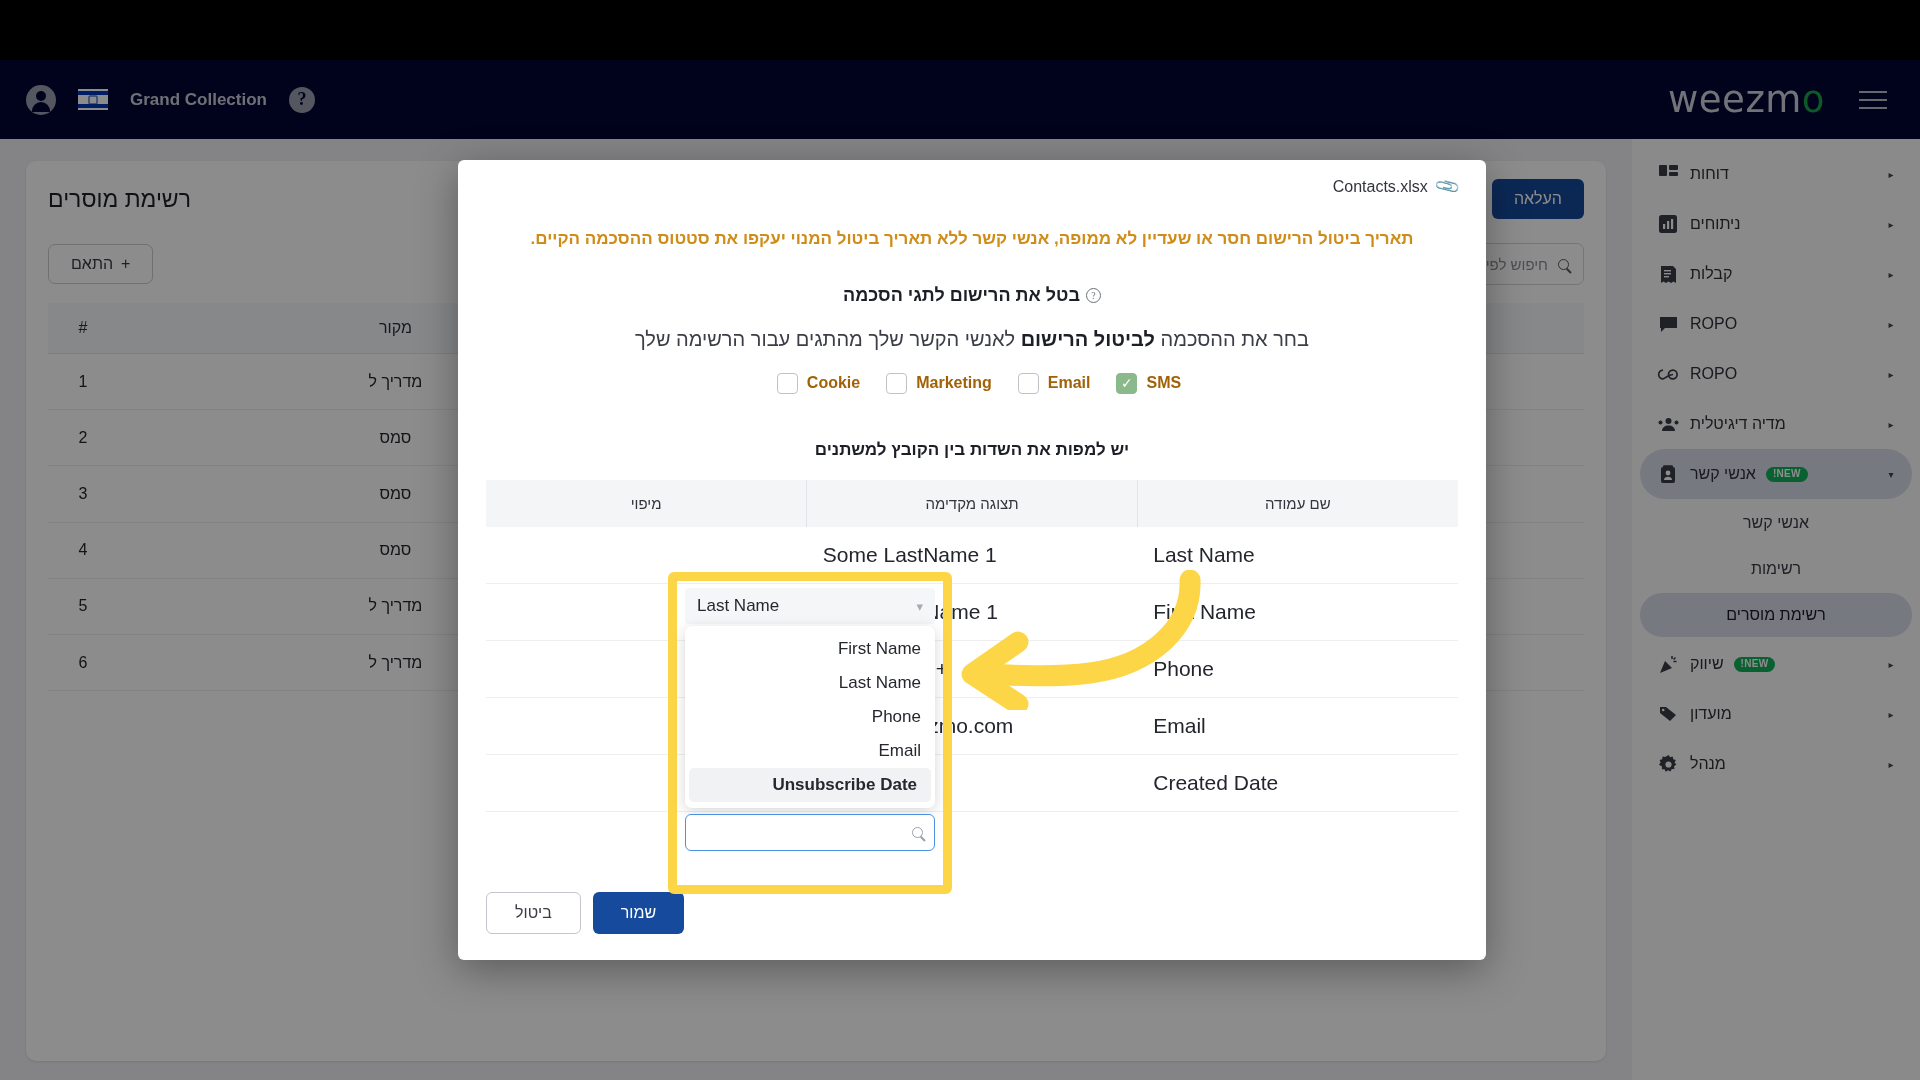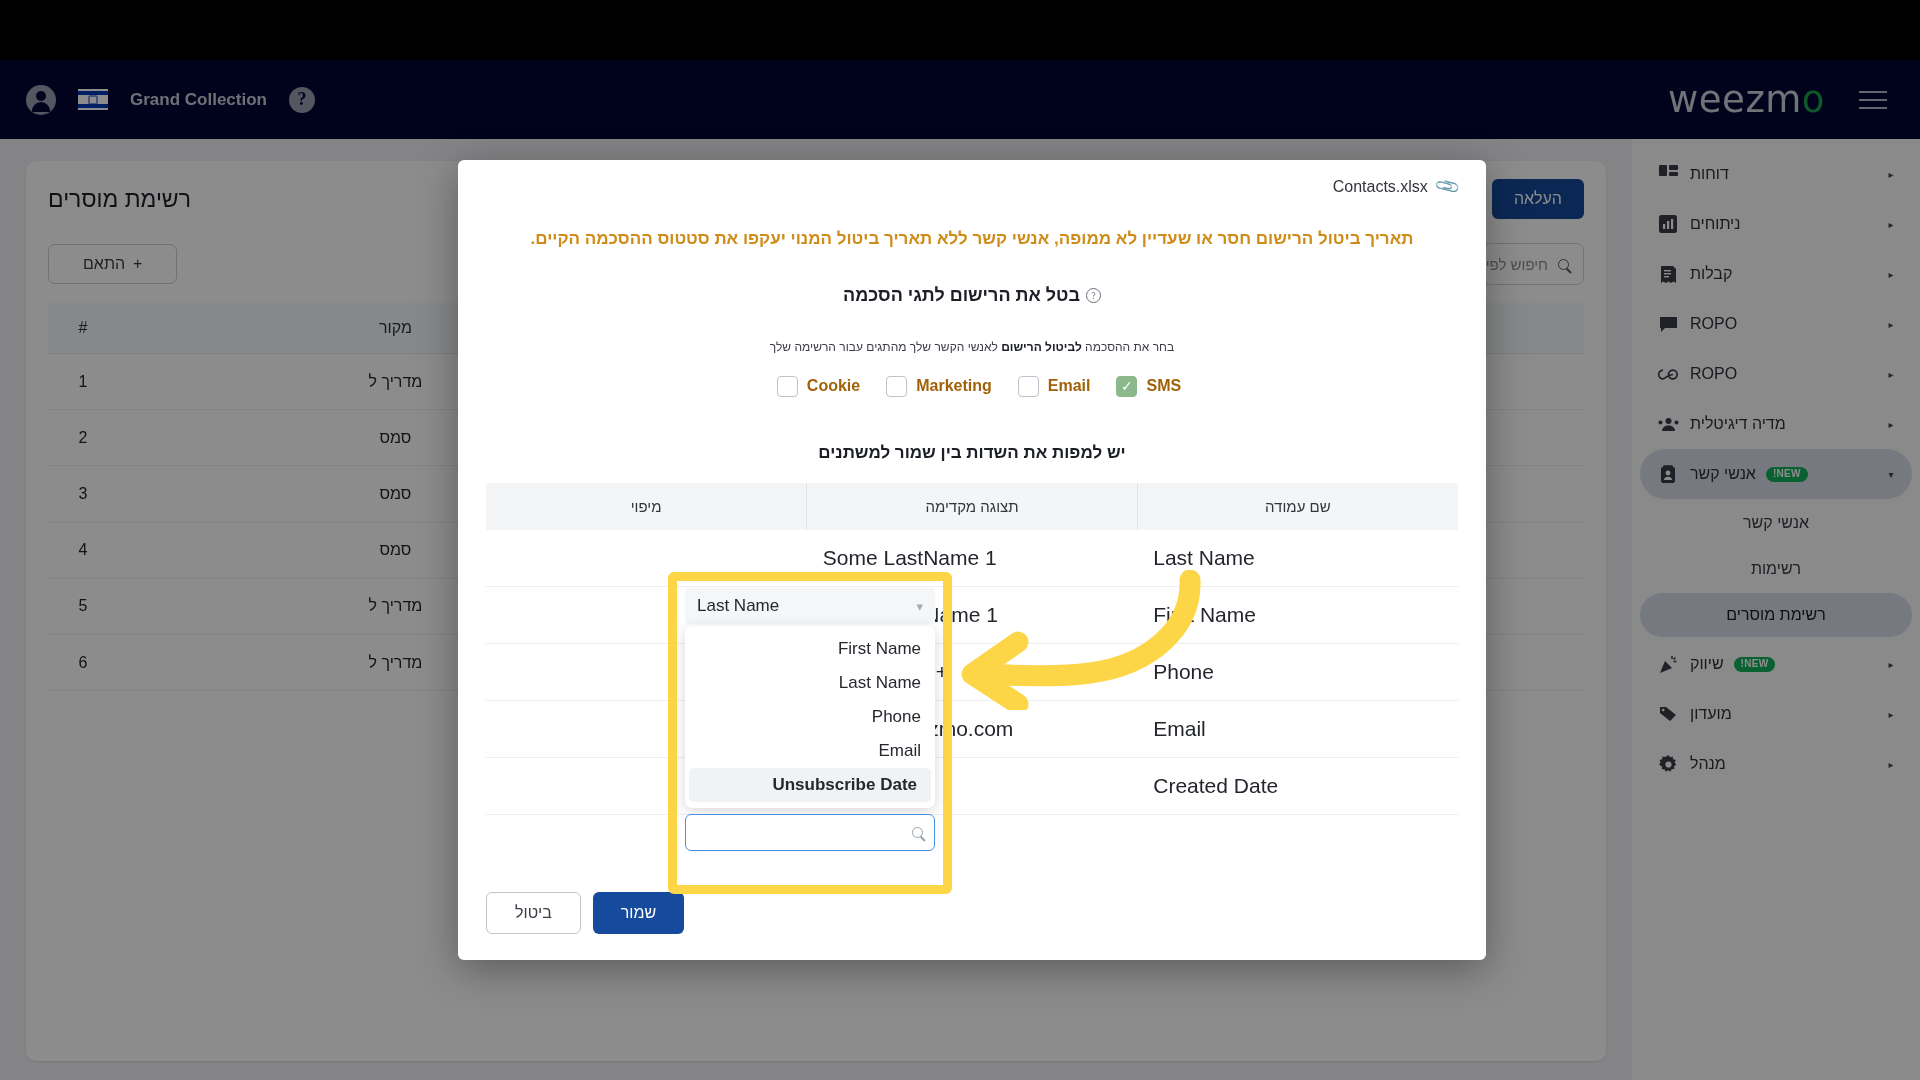--- a/index.html
+++ b/index.html
@@ -143,21 +143,21 @@
     padding: 11px 22px; font-size: 16px; cursor: pointer;
     font-family: "Liberation Sans", sans-serif;
   }
   .toolbar {
     display: flex; flex-direction: row; align-items: center;
     justify-content: space-between; margin-top: 24px;
   }
   .toolbar-right { display: flex; flex-direction: row-reverse; align-items: center; gap: 14px; }
   .btn-ghost {
     border: 1px solid #c9ccd4; background: #fff; border-radius: 7px;
-    padding: 10px 34px; font-size: 16px; color: #3a3c45; cursor: pointer;
+    padding: 10px 22px; font-size: 16px; color: #3a3c45; cursor: pointer;
     display: flex; align-items: center; gap: 8px; flex-direction: row-reverse;
     font-family: "Liberation Sans", sans-serif;
   }
   .search-box {
     display: flex; flex-direction: row; align-items: center; gap: 10px;
     border: 1px solid #d2d5dc; border-radius: 7px;
     height: 42px; width: 430px; padding: 0 14px; background: #fff;
   }
   .search-box input {
     border: none; outline: none; flex: 1; font-size: 15px; color: #33353d;
@@ -213,21 +213,21 @@
     text-align: center; margin-top: 34px;
     display: flex; align-items: center; justify-content: center; gap: 6px;
   }
   .q-icon {
     width: 15px; height: 15px; border-radius: 50%; border: 1.4px solid #6d707a;
     color: #6d707a; font-size: 10px; display: inline-flex;
     align-items: center; justify-content: center; font-weight: normal;
     font-family: "Liberation Serif", serif; flex: none;
   }
   .section-sub {
-    font-size: 12px; color: #3c3e47; text-align: center; margin-top: 34px;
+    font-size: 20px; color: #3c3e47; text-align: center; margin-top: 22px;
   }
   .section-sub b { font-weight: bold; color: #1d1f27; }
   .consents {
     display: flex; flex-direction: row; align-items: center;
     justify-content: center; gap: 12px; margin-top: 22px;
   }
   .consent { display: flex; flex-direction: row; align-items: center; gap: 9px; margin-left: 14px; }
   .consent-label { font-size: 16px; font-weight: bold; color: #a16207; }
   .cbox {
     width: 21px; height: 21px; border: 1.6px solid #bfc2ca; border-radius: 4px;
@@ -621,21 +621,21 @@
       <div class="consent">
         <span class="consent-label">Marketing</span>
         <span class="cbox"></span>
       </div>
       <div class="consent">
         <span class="consent-label">Cookie</span>
         <span class="cbox"></span>
       </div>
     </div>
 
-    <div class="map-title">יש למפות את השדות בין שמור למשתנים</div>
+    <div class="map-title">יש למפות את השדות בין הקובץ למשתנים</div>
 
     <table class="map-table">
       <thead>
         <tr>
           <th>שם עמודה</th>
           <th>תצוגה מקדימה</th>
           <th>מיפוי</th>
         </tr>
       </thead>
       <tbody>

